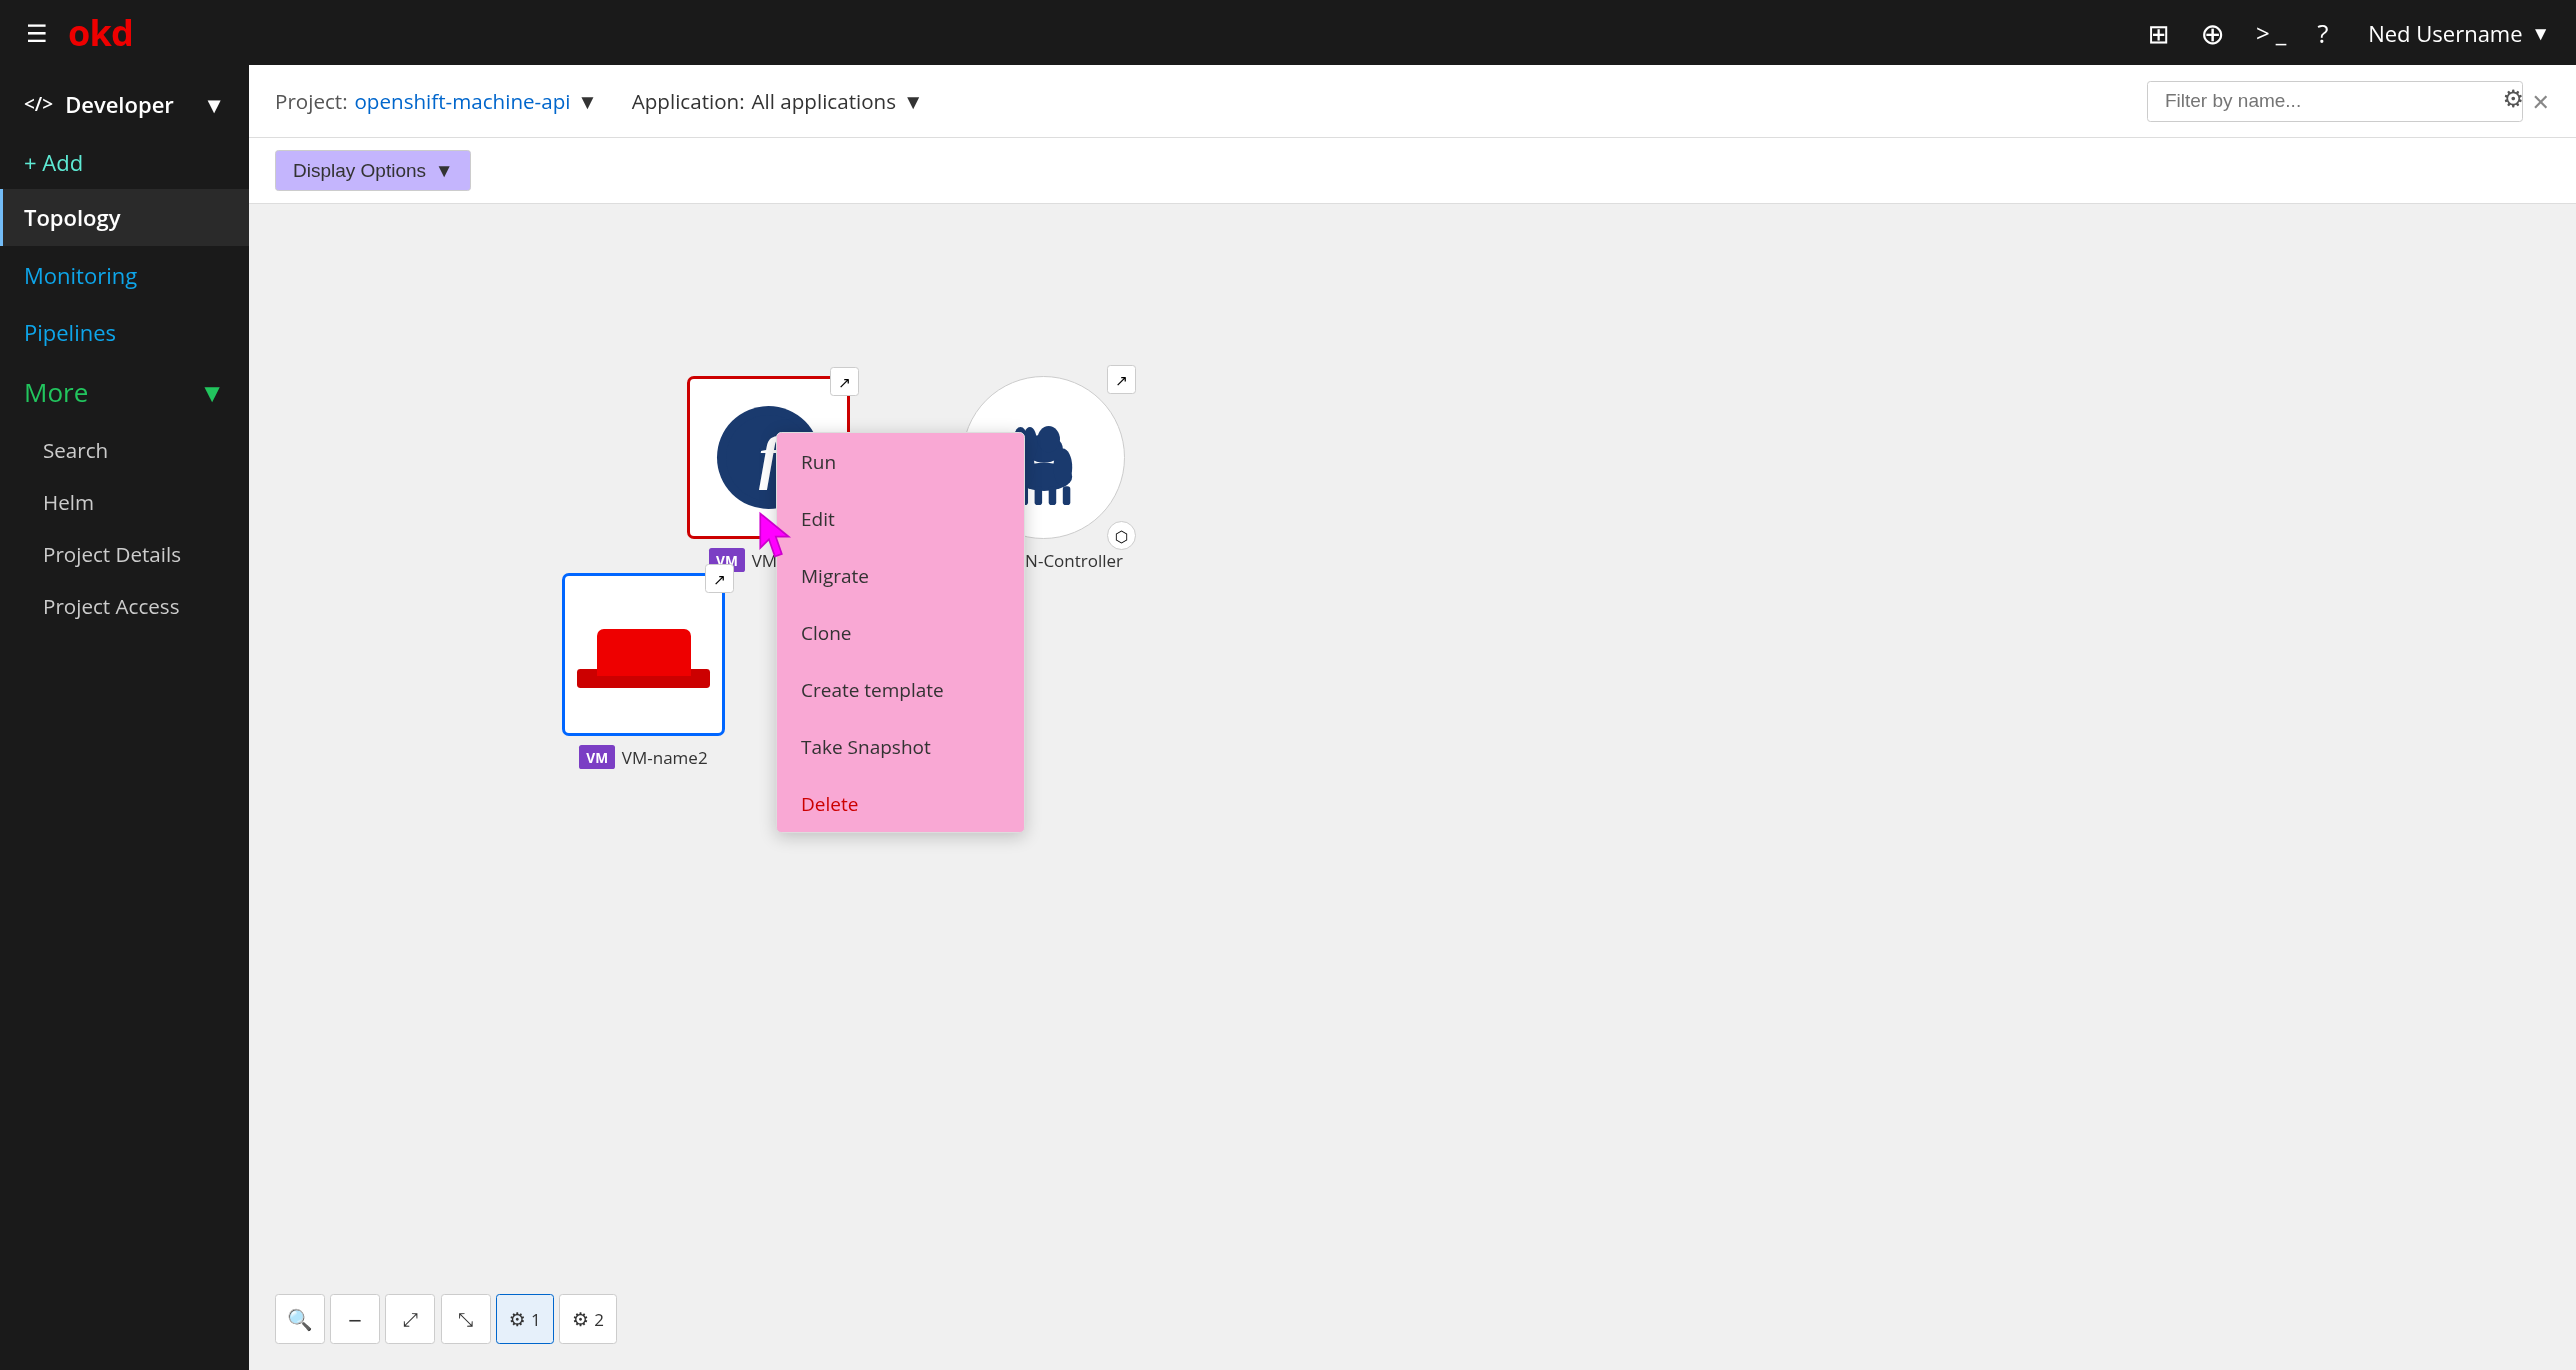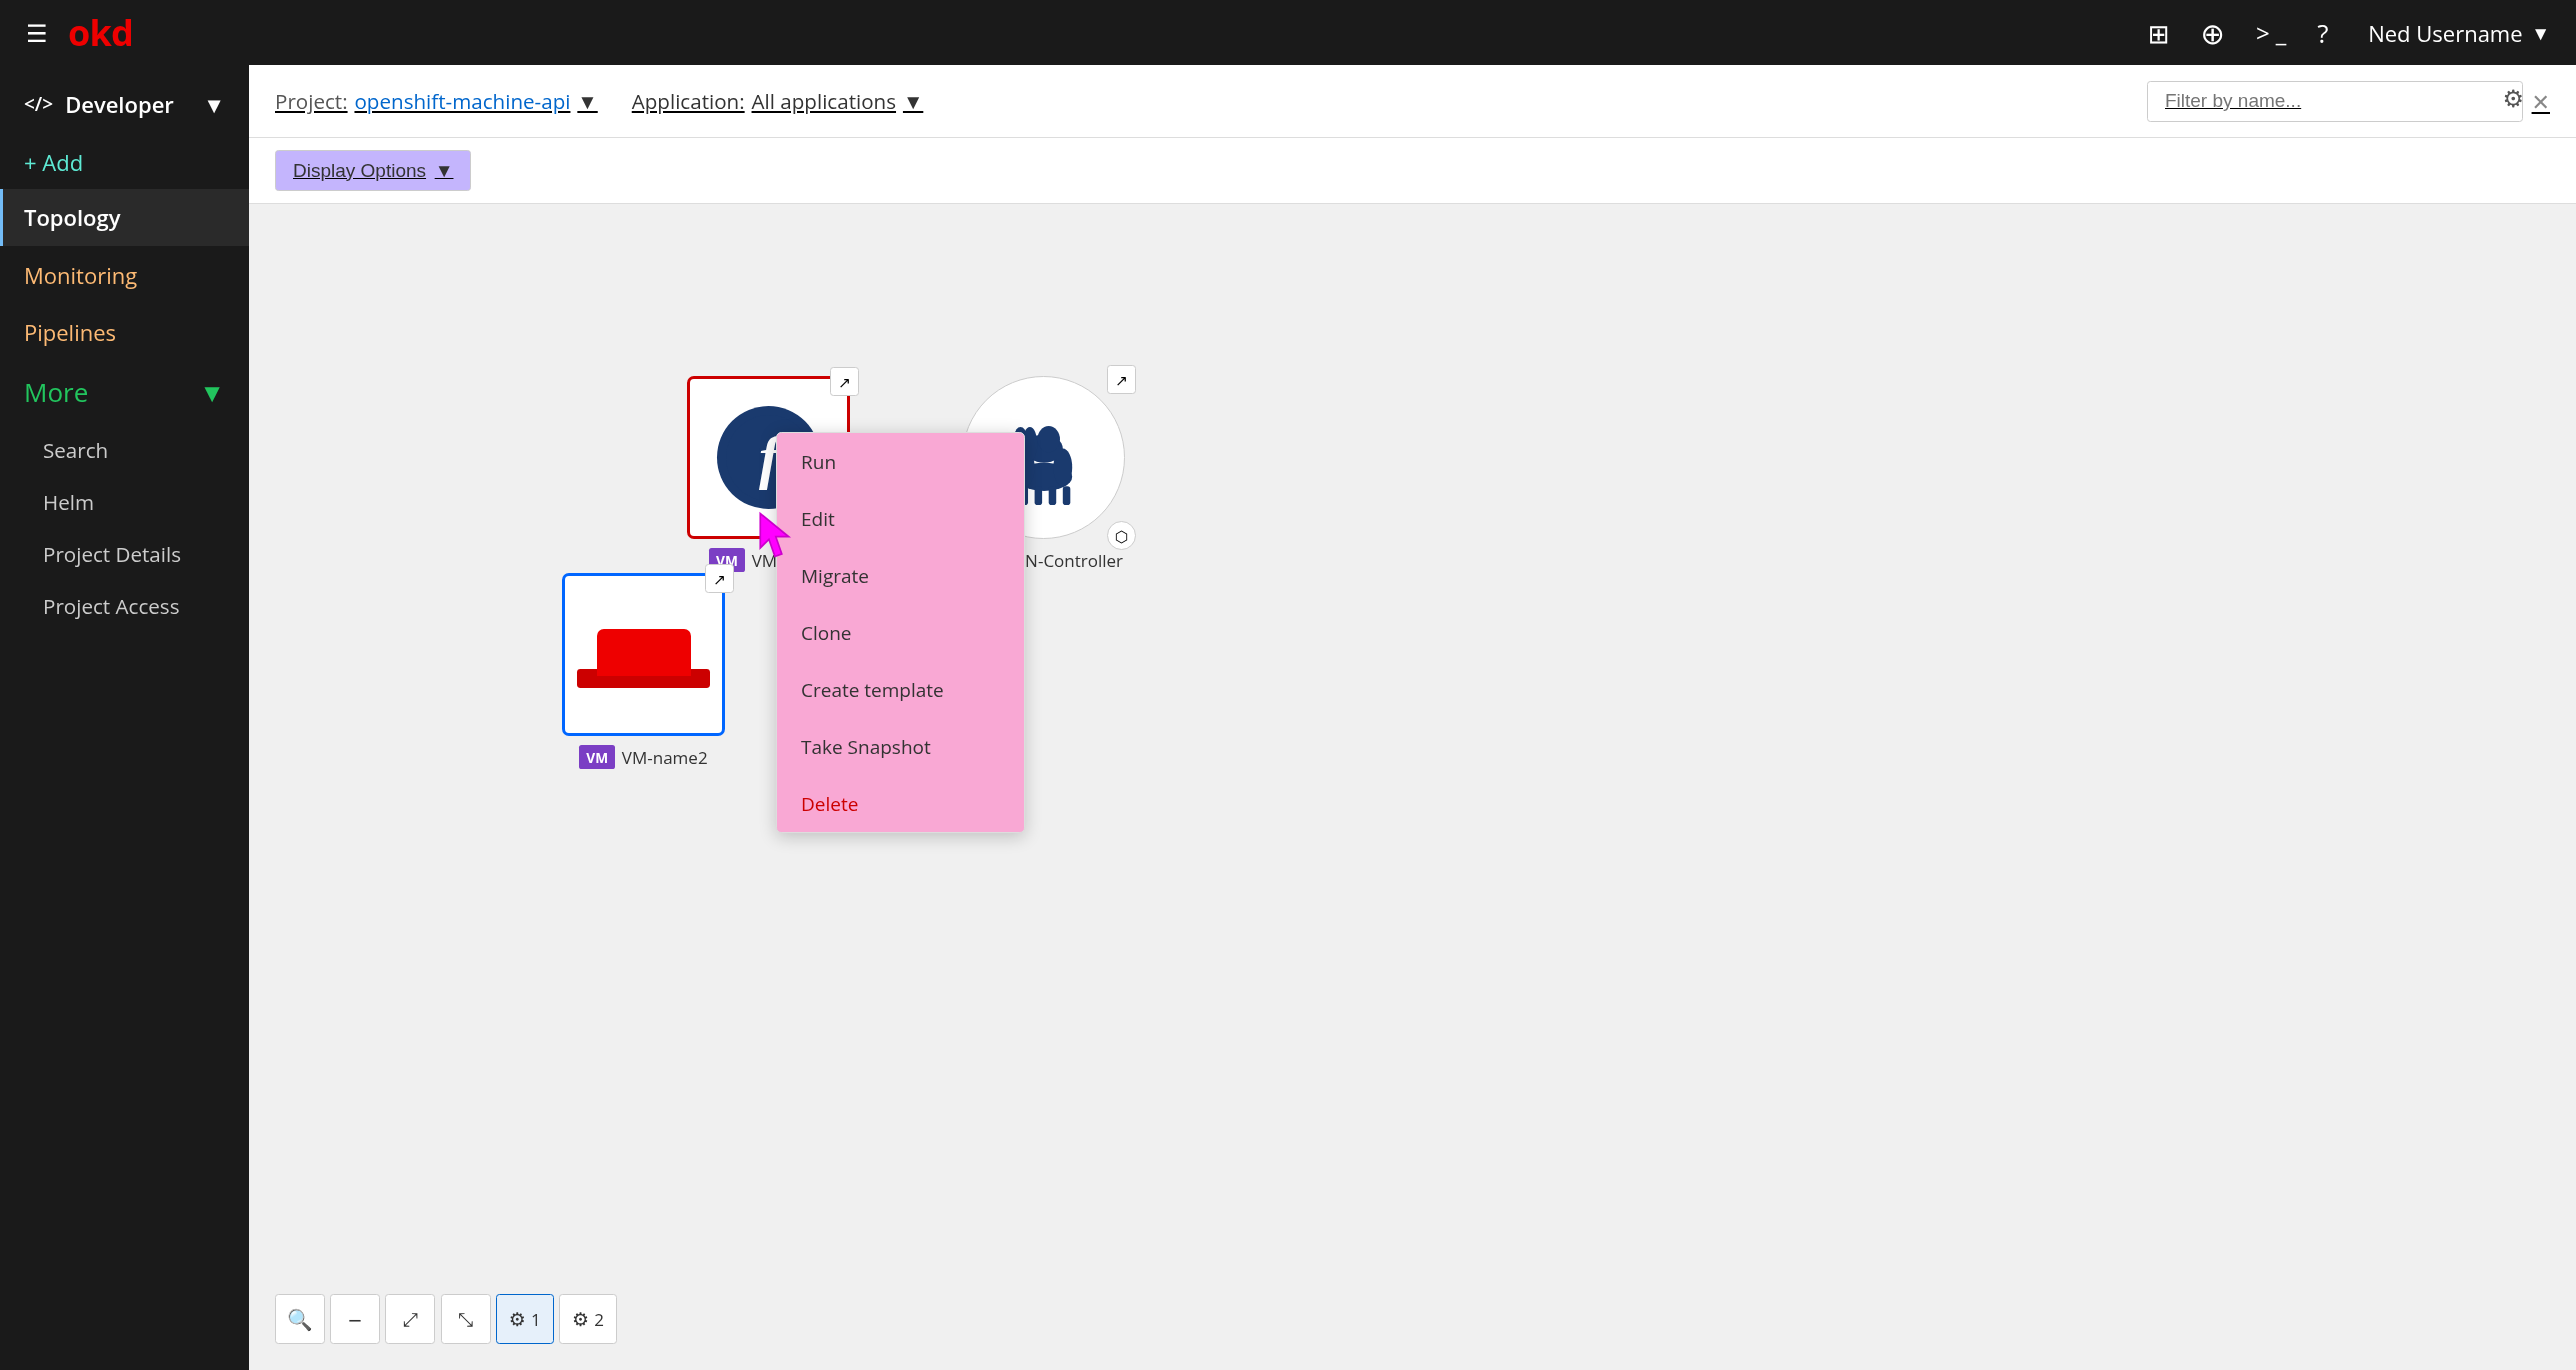--- a/index.html
+++ b/index.html
@@ -80,21 +80,21 @@
       justify-content: space-between;
     }
     .sidebar-developer-left { display: flex; align-items: center; gap: 12px; }
     .sidebar-add {
       color: #5eead4;
       padding: 12px 24px;
       font-size: 22px;
       cursor: pointer;
     }
     .sidebar-item {
-      color: #fdba74;
+      color: #0ea5e9;
       padding: 13.7px 24px;
       font-size: 22px;
       cursor: pointer;
       position: relative;
     }
     .sidebar-item.active {
       color: white;
       background: #2a2a2a;
       font-weight: 600;
     }
@@ -123,21 +123,20 @@
 
     
     .main-content {
       margin-left: 249px;
       margin-top: 65px;
       height: calc(1370px - 65px);
       background: #f0f0f0;
       position: relative;
       display: flex;
       flex-direction: column;
-      text-decoration: underline;
     }
 
     
     .topbar {
       background: white;
       border-bottom: 0.9px solid #ddd;
       padding: 15.5px 26px;
       display: flex;
       align-items: center;
       gap: 17px;

